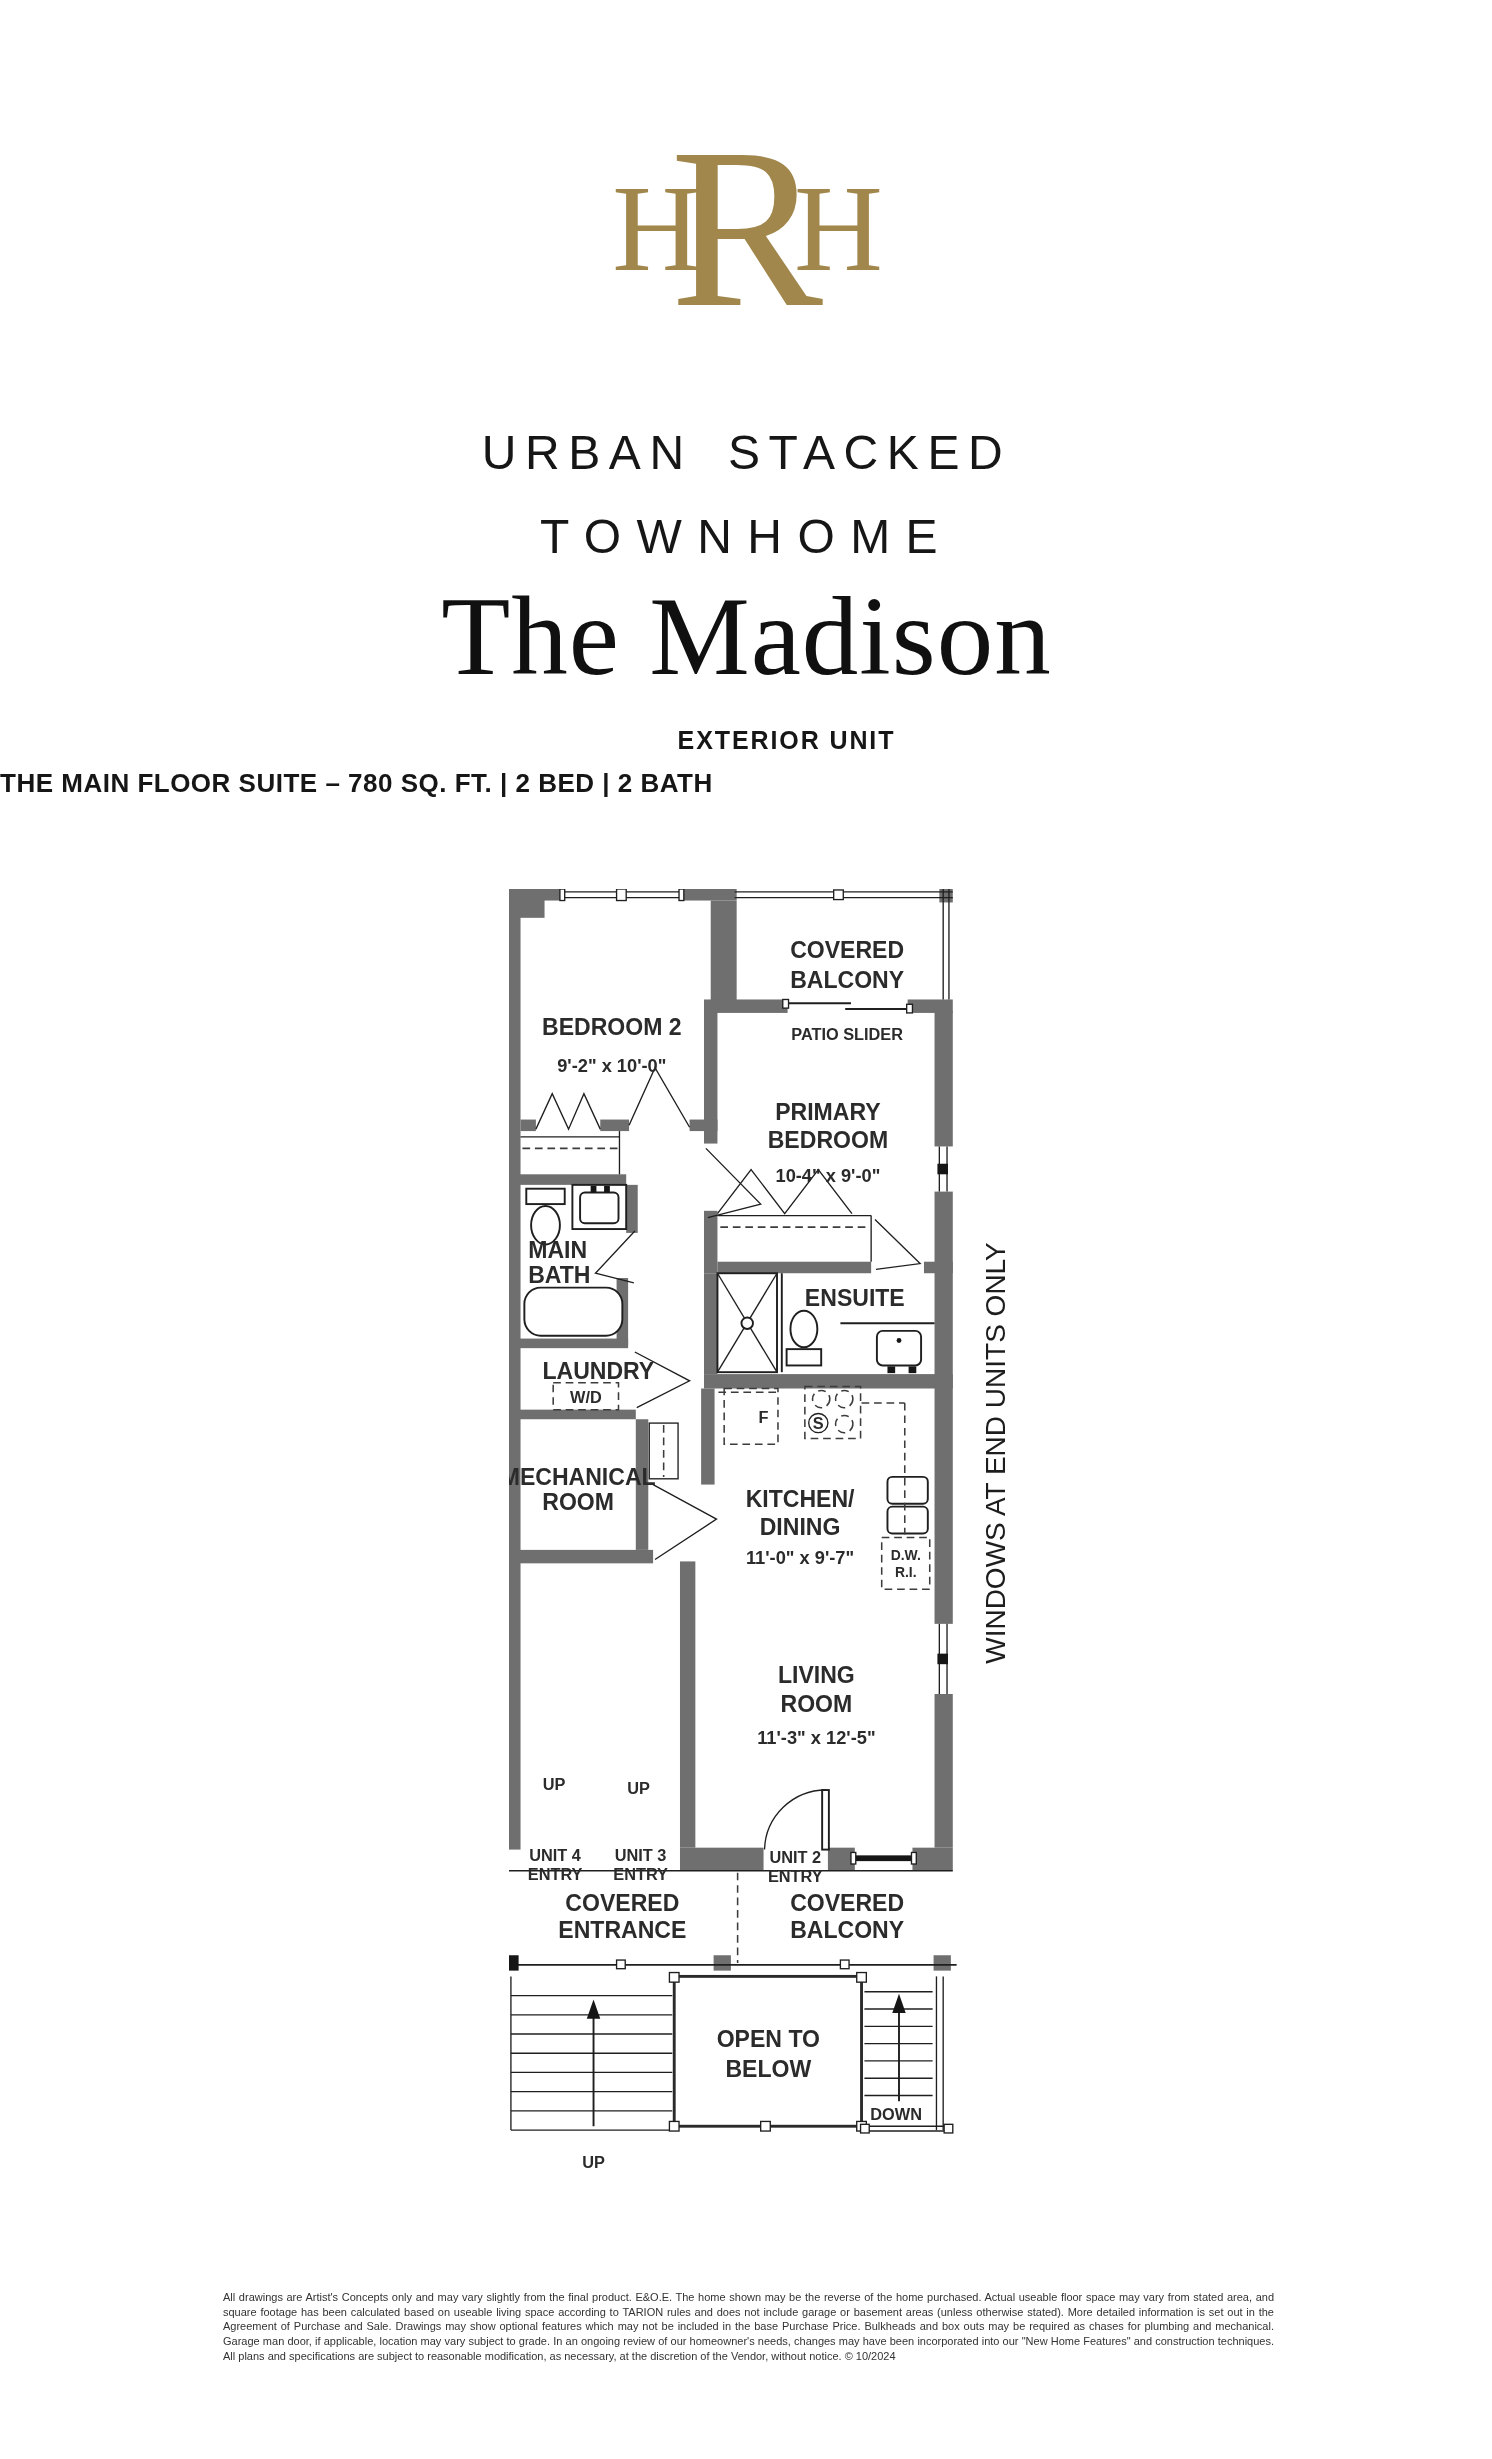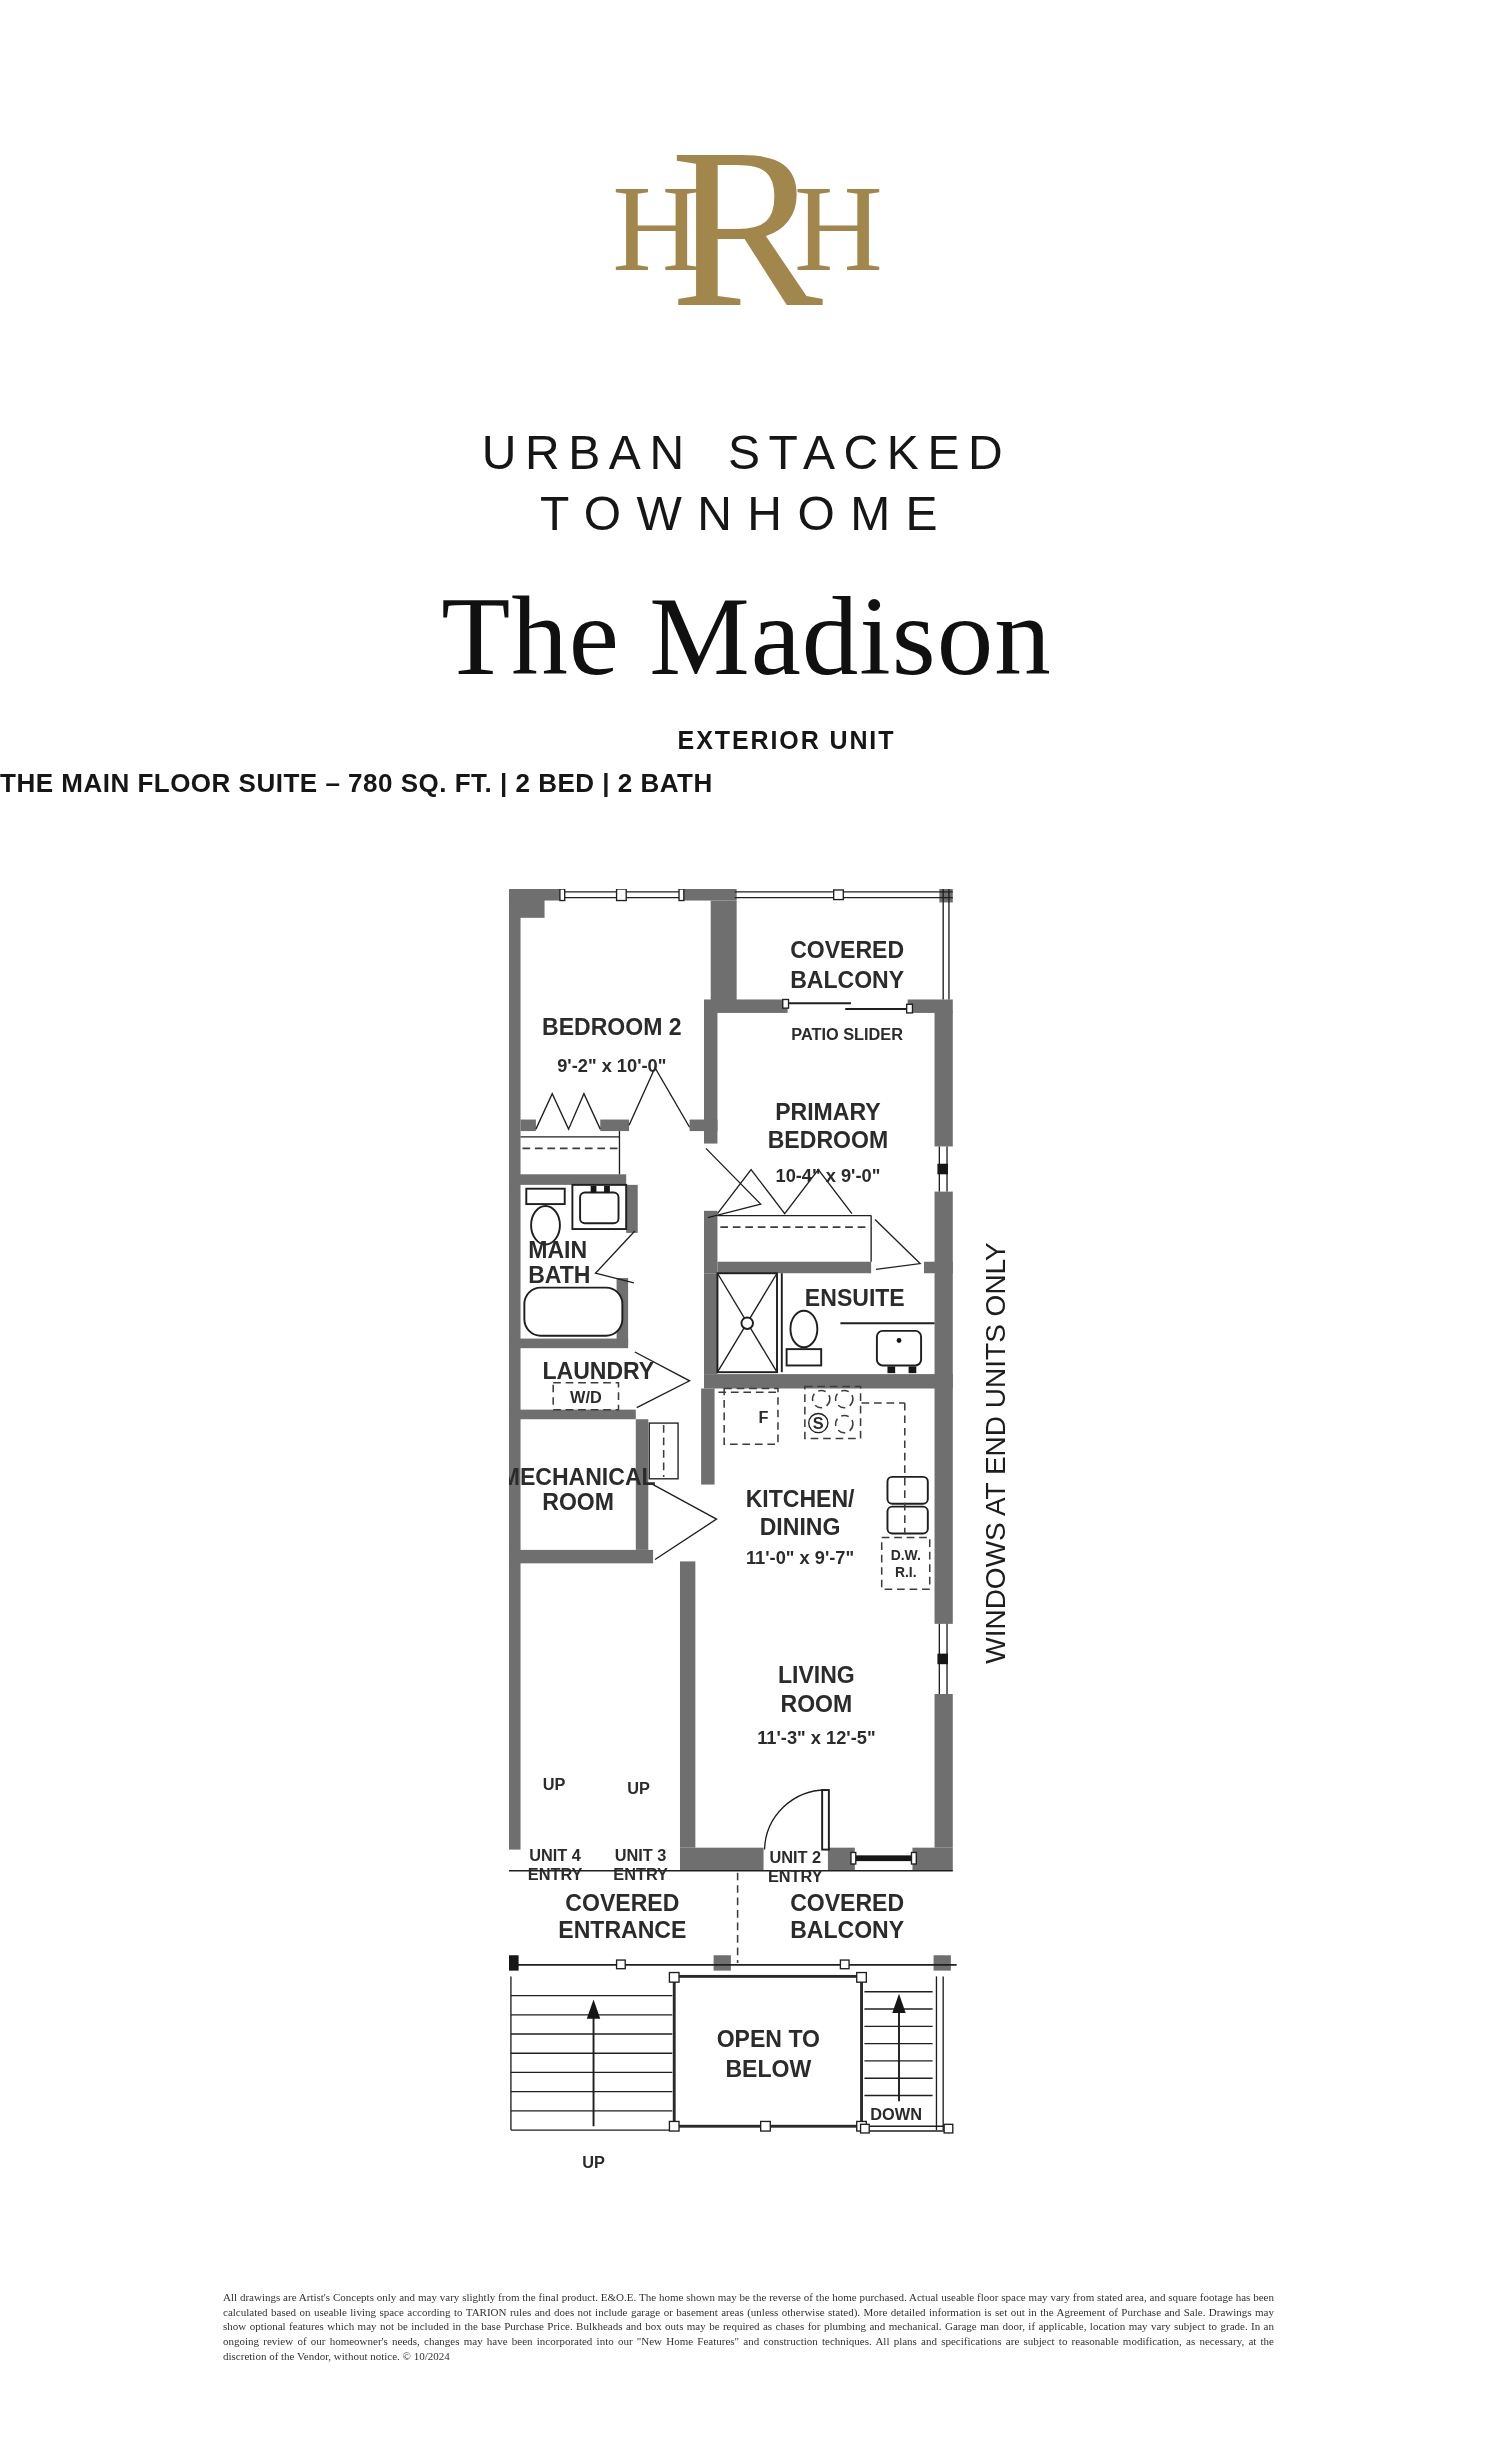--- a/index.html
+++ b/index.html
@@ -9,21 +9,21 @@
   
   .logo{position:absolute;top:123px;left:0;width:1493px;height:211px;
         display:flex;align-items:center;justify-content:center;color:#a1874c;
         font-family:"Liberation Serif","DejaVu Serif",serif;}
   .mono-h{font-size:123px;line-height:1;letter-spacing:-1.9px;}
   .mono-r{font-size:229px;line-height:1;margin:0 -29px;position:relative;z-index:2;}
 
   .h-line{position:absolute;left:0;width:1493px;text-align:center;
           font-weight:400;color:#161616;}
   .h-line1{top:425px;font-size:48px;letter-spacing:8.6px;word-spacing:13.4px;}
-  .h-line2{top:486px;font-size:48px;letter-spacing:15.4px;}
+  .h-line2{top:509px;font-size:48px;letter-spacing:15.4px;}
   .title{position:absolute;top:573px;left:0;width:1493px;text-align:center;
          font-family:"Liberation Serif","DejaVu Serif",serif;font-weight:400;
          font-size:113px;line-height:125px;color:#101010;letter-spacing:1px;margin:0;}
   .subtitle{position:absolute;top:726px;left:0;width:1493px;text-align:center;
             font-size:25px;font-weight:700;letter-spacing:1.9px;color:#161616;margin-left:40px;}
   .spec{position:absolute;top:768px;left:0;width:1236px;
         font-size:26px;font-weight:700;letter-spacing:0.5px;color:#161616;}
 
   
   .plan-wrap{position:absolute;left:509px;top:889px;width:463px;height:1292px;}
@@ -42,21 +42,21 @@
   .sm{font-size:17px;font-weight:700;text-anchor:middle;}
   .xs{font-size:14.5px;font-weight:700;text-anchor:middle;}
 
   
   .side-note{position:absolute;left:774px;top:1433px;width:452px;height:40px;
              text-align:center;font-size:28px;font-weight:400;color:#1d1d1d;
              transform:rotate(-90deg);transform-origin:center center;white-space:nowrap;}
   .caption{position:absolute;left:511px;top:2202px;width:480px;text-align:center;
            font-size:29px;font-weight:400;letter-spacing:5.8px;color:#1d1d1d;}
   .disclaimer{position:absolute;left:223px;top:2290px;width:1051px;
-              font-size:11px;line-height:1.34;color:#333;text-align:justify;margin:0;font-family:Liberation Serif, serif;}
+              font-size:11px;line-height:1.34;color:#333;text-align:justify;margin:0;}
 </style>
 </head>
 <body>
 
 <div class="page">
 
   <div class="logo">
     <span class="mono-h">H</span>
     <span class="mono-r">R</span>
     <span class="mono-h">H</span>

